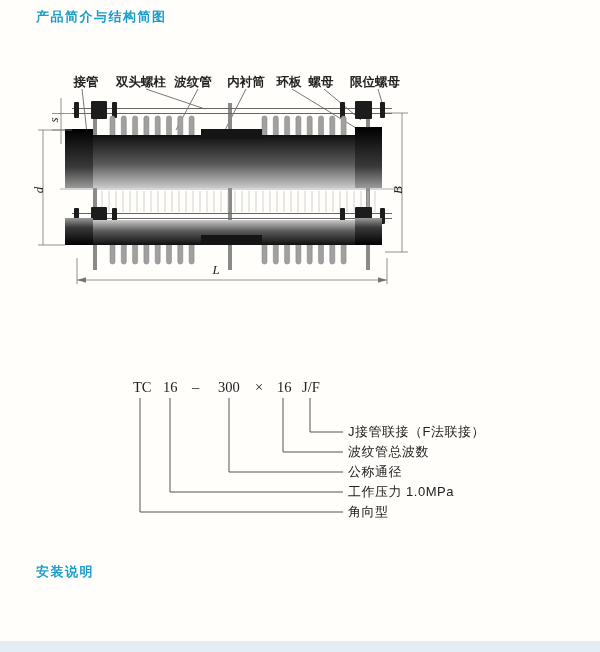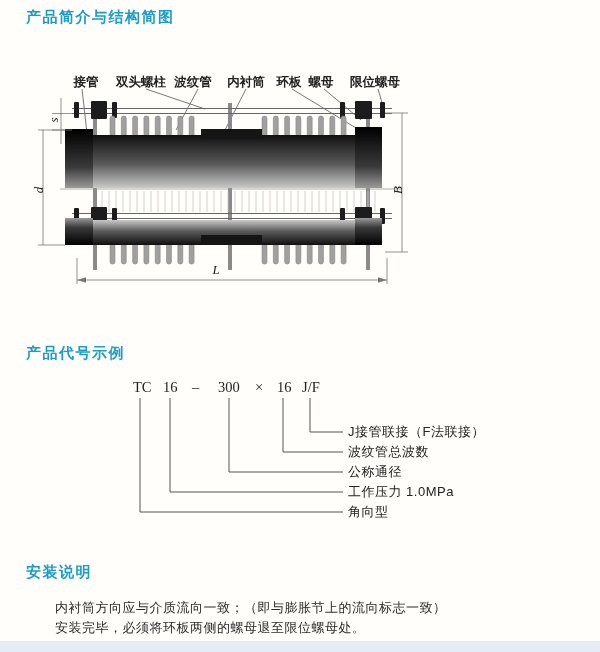--- a/index.html
+++ b/index.html
@@ -3,22 +3,22 @@
 <meta charset="utf-8">
 <style>
   html,body{margin:0;padding:0;}
   body{
     width:600px;height:652px;position:relative;overflow:hidden;
     background:#fffefa;
     font-family:"Liberation Sans","DejaVu Sans",sans-serif;
   }
   .page{position:absolute;inset:0;}
   .section-heading{
-    position:absolute;left:26px;
-    font-size:15px;font-weight:bold;letter-spacing:1.5px;
+    position:absolute;left:36px;
+    font-size:13px;font-weight:bold;letter-spacing:1.5px;
     color:#1b9dc9;
   }
   #heading-intro{top:8px;}
   #heading-code{top:344px;}
   #heading-install{top:563px;font-family:Liberation Mono, monospace;}
   .diagram-svg{position:absolute;left:30px;top:62px;}
   .code-svg{position:absolute;left:98px;top:372px;}
   .install-text{
     position:absolute;left:55px;top:598px;width:500px;
     font-size:13px;line-height:20px;color:#2b2b2b;letter-spacing:.5px;
@@ -239,21 +239,20 @@
     <g>
       <line class="dim-line" x1="47" y1="196" x2="47" y2="222"></line>
       <line class="dim-line" x1="357" y1="196" x2="357" y2="222"></line>
       <line class="dim-line" x1="47" y1="218" x2="357" y2="218"></line>
       <polygon points="47,218 56,215.2 56,220.8" fill="#777"></polygon>
       <polygon points="357,218 348,215.2 348,220.8" fill="#777"></polygon>
       <text class="dim-label" x="186" y="212" text-anchor="middle">L</text>
     </g>
   </svg>
 
-  <div id="heading-code" class="section-heading">产品代号示例</div>
 
   <svg class="code-svg" width="470" height="160" viewBox="0 0 470 160">
     <g>
       <text class="code-token" x="35" y="20">TC</text>
       <text class="code-token" x="65" y="20">16</text>
       <text class="code-token" x="94" y="20">–</text>
       <text class="code-token" x="120" y="20">300</text>
       <text class="code-token" x="157" y="20">×</text>
       <text class="code-token" x="179" y="20">16</text>
       <text class="code-token" x="204" y="20">J/F</text>
@@ -269,19 +268,15 @@
       <text class="code-explain" x="250" y="64">J接管联接（F法联接）</text>
       <text class="code-explain" x="250" y="84">波纹管总波数</text>
       <text class="code-explain" x="250" y="104">公称通径</text>
       <text class="code-explain" x="250" y="124">工作压力 1.0MPa</text>
       <text class="code-explain" x="250" y="144">角向型</text>
     </g>
   </svg>
 
   <div id="heading-install" class="section-heading">安装说明</div>
 
-  <div class="install-text">
-    <div>内衬筒方向应与介质流向一致；（即与膨胀节上的流向标志一致）</div>
-    <div>安装完毕，必须将环板两侧的螺母退至限位螺母处。</div>
-  </div>
 
   <div class="footer-band"></div>
 </div>
 
 </body></html>

